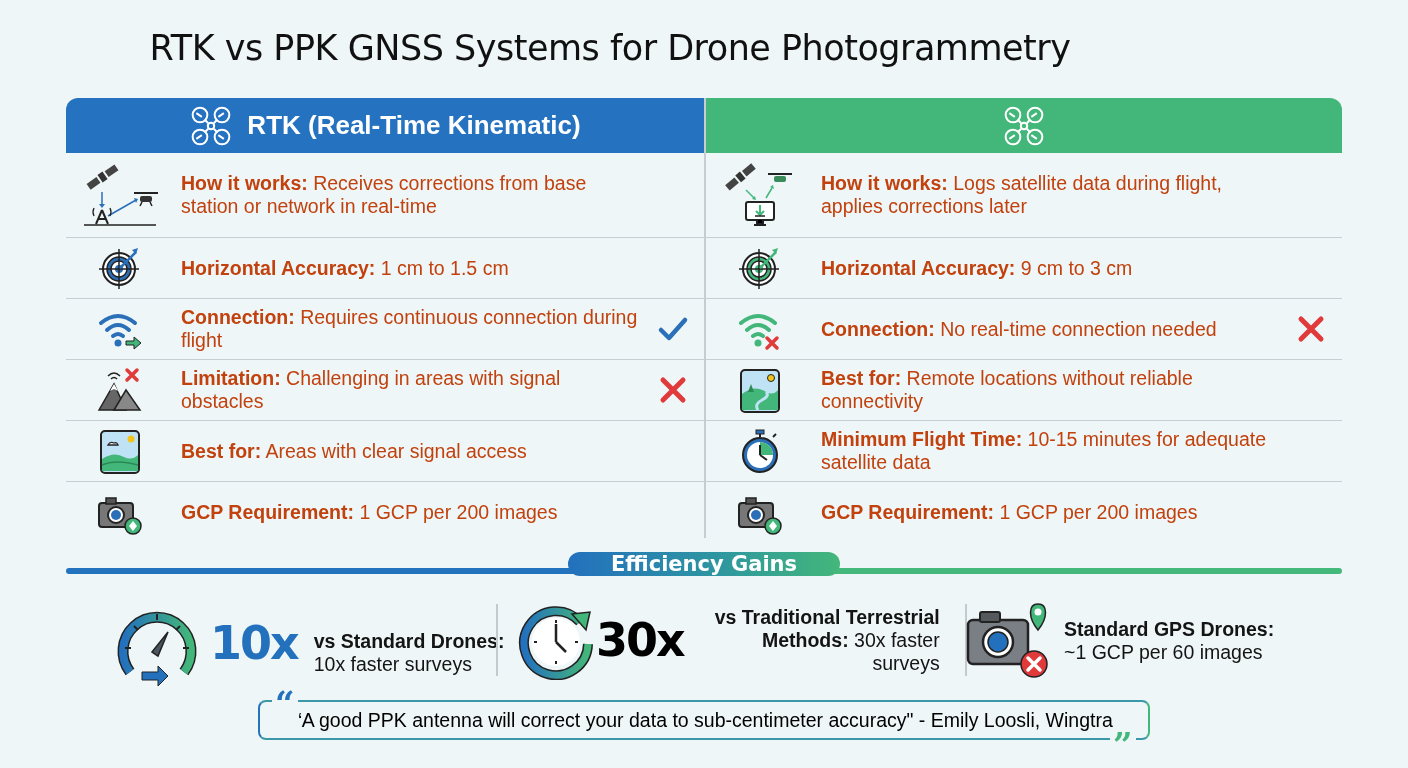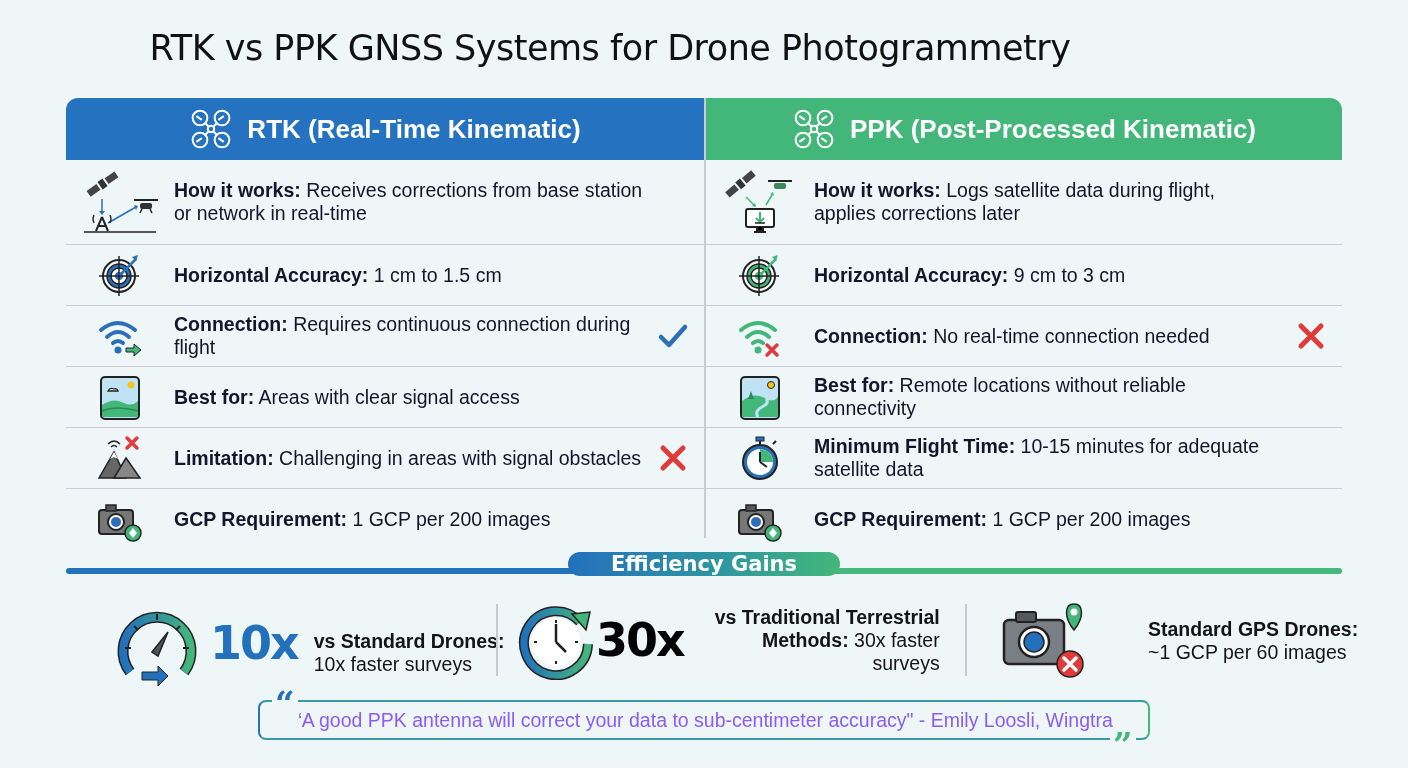--- a/index.html
+++ b/index.html
@@ -15,39 +15,39 @@
     text-align: center; font-family: "DejaVu Sans", sans-serif;
     font-weight: normal; font-size: 35px; letter-spacing: -0.5px; color: #111;
   }
   .table {
     position: absolute; left: 66px; top: 98px; width: 1276px; height: 440px;
   }
   .col { position: absolute; top: 0; width: 638px; height: 440px; }
   .col.left { left: 0; }
   .col.right { left: 638px; border-left: 2px solid #c6ccd2; }
   .col-header {
-    height: 62px; display: flex; align-items: center; justify-content: center;
+    height: 55px; display: flex; align-items: center; justify-content: center;
     color: #fff; font-size: 26px; font-weight: bold; gap: 14px;
   }
   .col.left .col-header { background: #2472c0; border-radius: 12px 0 0 0; }
   .col.right .col-header { background: #43b77a; border-radius: 0 12px 0 0; }
   .col-header svg { width: 44px; height: 44px; }
   .row {
     position: relative; height: 61px; border-bottom: 1.5px solid #c7cdd3;
     display: flex; align-items: center;
   }
   .row.tall { height: 85px; }
   .row.last { border-bottom: none; }
   .row .icon {
     width: 108px; display: flex; justify-content: center; align-items: center;
     flex-shrink: 0;
   }
   .row .icon svg { width: 48px; height: 48px; }
   .row.tall .icon svg { width: 80px; height: 66px; }
-  .row .text { font-size: 19.5px; line-height: 23px; color: #0f172a; padding-right: 60px; }
+  .row .text { font-size: 19.5px; line-height: 23px; color: #c2410c; padding-right: 60px; margin-left: 7px; }
   .row .text b { font-weight: bold; }
   .mark { position: absolute; right: 14px; top: 50%; transform: translateY(-50%); width: 34px; height: 34px; }
   .eff-line {
     position: absolute; top: 568px; height: 6px; border-radius: 3px;
   }
   .eff-line.l { left: 66px; width: 520px; background: #2272bd; }
   .eff-line.r { left: 820px; width: 522px; background: #45b97b; }
   .eff-pill {
     position: absolute; left: 568px; top: 552px; width: 272px; height: 24px;
     border-radius: 19px; background: linear-gradient(90deg, #2370be, #2e96a0 55%, #43b77a);
@@ -56,21 +56,21 @@
   }
   .stat { position: absolute; top: 600px; display: flex; align-items: center; }
   .stat .big { font-family: "DejaVu Sans", sans-serif; font-weight: bold; font-size: 46px; letter-spacing: -2px; }
   .stat .desc { font-size: 19.5px; line-height: 23px; }
   .stat .desc b { font-weight: bold; }
   .vsep { position: absolute; top: 604px; width: 1.5px; height: 72px; background: #c4cad0; }
   .quote-box {
     position: absolute; left: 258px; top: 700px; width: 892px; height: 40px;
     border-radius: 8px; border: 2px solid #3b98a8; border-left-color: #2573bd; border-right-color: #43b77a;
     display: flex; align-items: center; justify-content: center;
-    font-size: 19.5px; color: #8b5cf6;
+    font-size: 19.5px; color: #000000;
   }
   .qmark { position: absolute; font-family: "DejaVu Serif", serif; font-weight: bold; font-size: 34px; line-height: 1; background: #eef6f8; padding: 0 3px; }
   .qmark.open { left: 272px; top: 686px; color: #2371bd; }
   .qmark.close { left: 1110px; top: 728px; color: #43b77a; }
 </style>
 </head>
 <body>
 
 <svg width="0" height="0" style="position:absolute">
   <defs>
@@ -156,44 +156,44 @@
       </div>
       <div class="text"><b>Connection:</b> <span>Requires continuous connection during flight</span></div>
       <svg class="mark">
           <use href="#check"></use>
         </svg>
     </div>
 
     <div class="row">
       <div class="icon">
         <svg viewBox="0 0 48 48">
+          <path d="M3 44 L18 18 L30 44Z" fill="#666" stroke="#222" stroke-width="1.5"></path>
+          <path d="M18 44 L30 24 L44 44Z" fill="#888" stroke="#222" stroke-width="1.5"></path>
+          <path d="M14 25 L18 18 L22 25 L18 23Z" fill="#fff"></path>
+          <path d="M12 10 Q18 4 24 10 M15 13 Q18 10 21 13" fill="none" stroke="#222" stroke-width="1.5"></path>
+          <path d="M31 4 L41 14 M41 4 L31 14" stroke="#e03a3a" stroke-width="3.5" stroke-linecap="round"></path>
+        </svg>
+      </div>
+      <div class="text"><b>Limitation:</b> <span>Challenging in areas with signal obstacles</span></div>
+      <svg class="mark">
+          <use href="#cross"></use>
+        </svg>
+    </div>
+
+    <div class="row">
+      <div class="icon">
+        <svg viewBox="0 0 48 48">
           <rect x="5" y="4" width="38" height="42" rx="4" fill="#bfe3f5" stroke="#222" stroke-width="2"></rect>
           <path d="M6 32 Q18 24 28 30 Q36 34 42 28 L42 44 L6 44Z" fill="#43b77a"></path>
           <path d="M6 38 Q20 32 42 38" fill="none" stroke="#2a8a55" stroke-width="1.5"></path>
           <path d="M12 18 q2 -4 6 -2 q3 -1 4 2 z" fill="#fff" stroke="#222" stroke-width="1.3"></path>
           <circle cx="35" cy="12" r="3.5" fill="#f3c51c"></circle>
         </svg>
       </div>
       <div class="text"><b>Best for:</b> <span>Areas with clear signal access</span></div>
-    </div>
-
-    <div class="row">
-      <div class="icon">
-        <svg viewBox="0 0 48 48">
-          <path d="M3 44 L18 18 L30 44Z" fill="#666" stroke="#222" stroke-width="1.5"></path>
-          <path d="M18 44 L30 24 L44 44Z" fill="#888" stroke="#222" stroke-width="1.5"></path>
-          <path d="M14 25 L18 18 L22 25 L18 23Z" fill="#fff"></path>
-          <path d="M12 10 Q18 4 24 10 M15 13 Q18 10 21 13" fill="none" stroke="#222" stroke-width="1.5"></path>
-          <path d="M31 4 L41 14 M41 4 L31 14" stroke="#e03a3a" stroke-width="3.5" stroke-linecap="round"></path>
-        </svg>
-      </div>
-      <div class="text"><b>Limitation:</b> <span>Challenging in areas with signal obstacles</span></div>
-      <svg class="mark">
-          <use href="#cross"></use>
-        </svg>
     </div>
 
     <div class="row last">
       <div class="icon">
         <svg viewBox="0 0 48 48">
           <rect x="3" y="14" width="34" height="24" rx="3" fill="#777" stroke="#222" stroke-width="2"></rect>
           <rect x="10" y="9" width="10" height="6" fill="#555" stroke="#222" stroke-width="1.5"></rect>
           <circle cx="20" cy="26" r="8" fill="#fff" stroke="#222" stroke-width="2"></circle>
           <circle cx="20" cy="26" r="5" fill="#2a6fb8"></circle>
           <circle cx="37" cy="37" r="8" fill="#43b77a" stroke="#222" stroke-width="1.5"></circle>
@@ -202,21 +202,20 @@
       </div>
       <div class="text"><b>GCP Requirement:</b> <span>1 GCP per 200 images</span></div>
     </div>
   </div>
 
   <div class="col right">
     <div class="col-header">
       <svg>
           <use href="#drone"></use>
         </svg>
-      <span>PPK (Post-Processed Kinematic)</span>
     </div>
 
     <div class="row tall">
       <div class="icon">
         <svg viewBox="0 0 80 66">
           <g transform="rotate(-40 20 16)">
               <rect x="4" y="12" width="12" height="7" fill="#444"></rect>
               <rect x="18" y="11" width="6" height="9" fill="#333"></rect>
               <rect x="26" y="12" width="12" height="7" fill="#444"></rect>
             </g>
@@ -354,21 +353,21 @@
   </svg>
   <span class="big" style="color:#000000; margin-left:0;">30x</span>
   <div class="desc" style="margin-left:16px; width:240px;text-align:right;">
     <b>vs Traditional Terrestrial Methods:</b>
     <span>30x faster surveys</span>
   </div>
 </div>
 
 <div class="vsep" style="left:965px;"></div>
 
-<div class="stat" style="left:1000px;gap:48px;">
+<div class="stat" style="left:964px;">
   <svg width="90" height="82" viewBox="0 0 90 82">
     <rect x="4" y="20" width="60" height="44" rx="5" fill="#7a7f85" stroke="#222" stroke-width="2.5"></rect>
     <rect x="16" y="12" width="20" height="10" rx="2" fill="#55595e" stroke="#222" stroke-width="2"></rect>
     <circle cx="34" cy="42" r="15" fill="#fff" stroke="#222" stroke-width="2.5"></circle>
     <circle cx="34" cy="42" r="10" fill="#2371bd" stroke="#222" stroke-width="1.5"></circle>
     <path d="M74 30 C64 18 64 4 74 4 C84 4 84 18 74 30Z" fill="#43b77a" stroke="#222" stroke-width="1.5"></path>
     <circle cx="74" cy="12" r="3.5" fill="#fff"></circle>
     <circle cx="70" cy="64" r="13" fill="#e03a3a" stroke="#222" stroke-width="1.5"></circle>
     <path d="M64 58 L76 70 M76 58 L64 70" stroke="#fff" stroke-width="3.5" stroke-linecap="round"></path>
   </svg>

